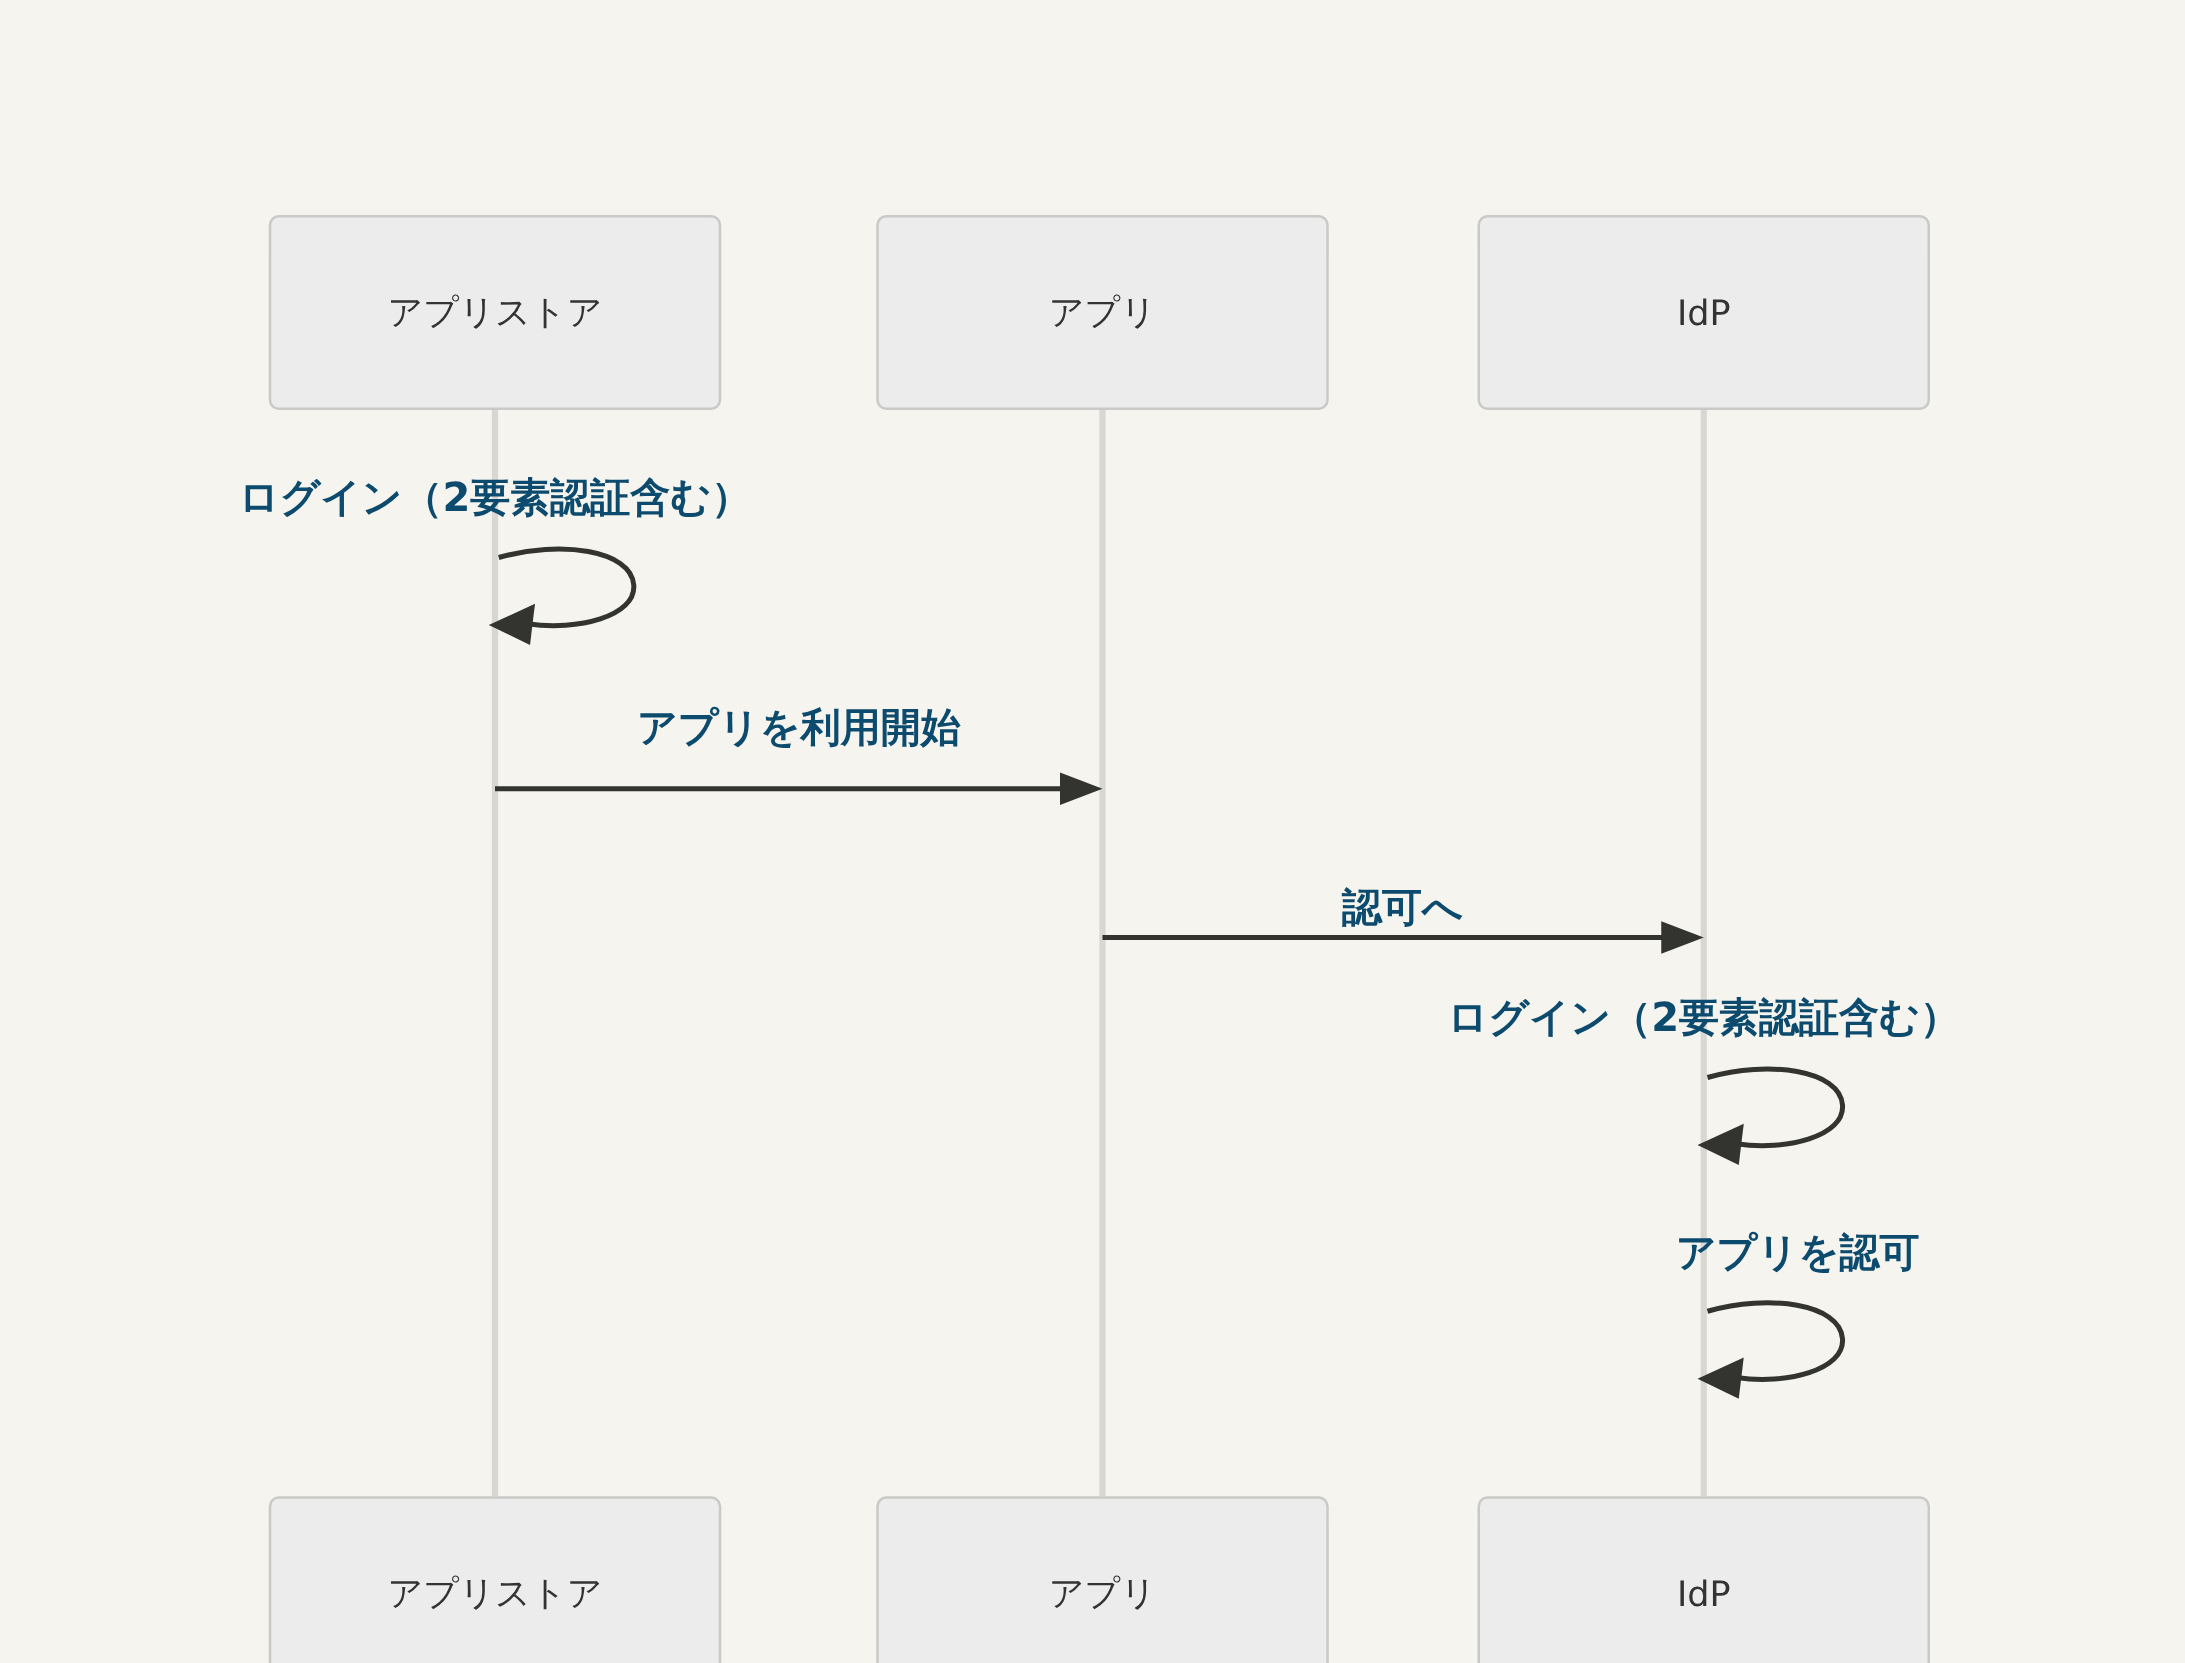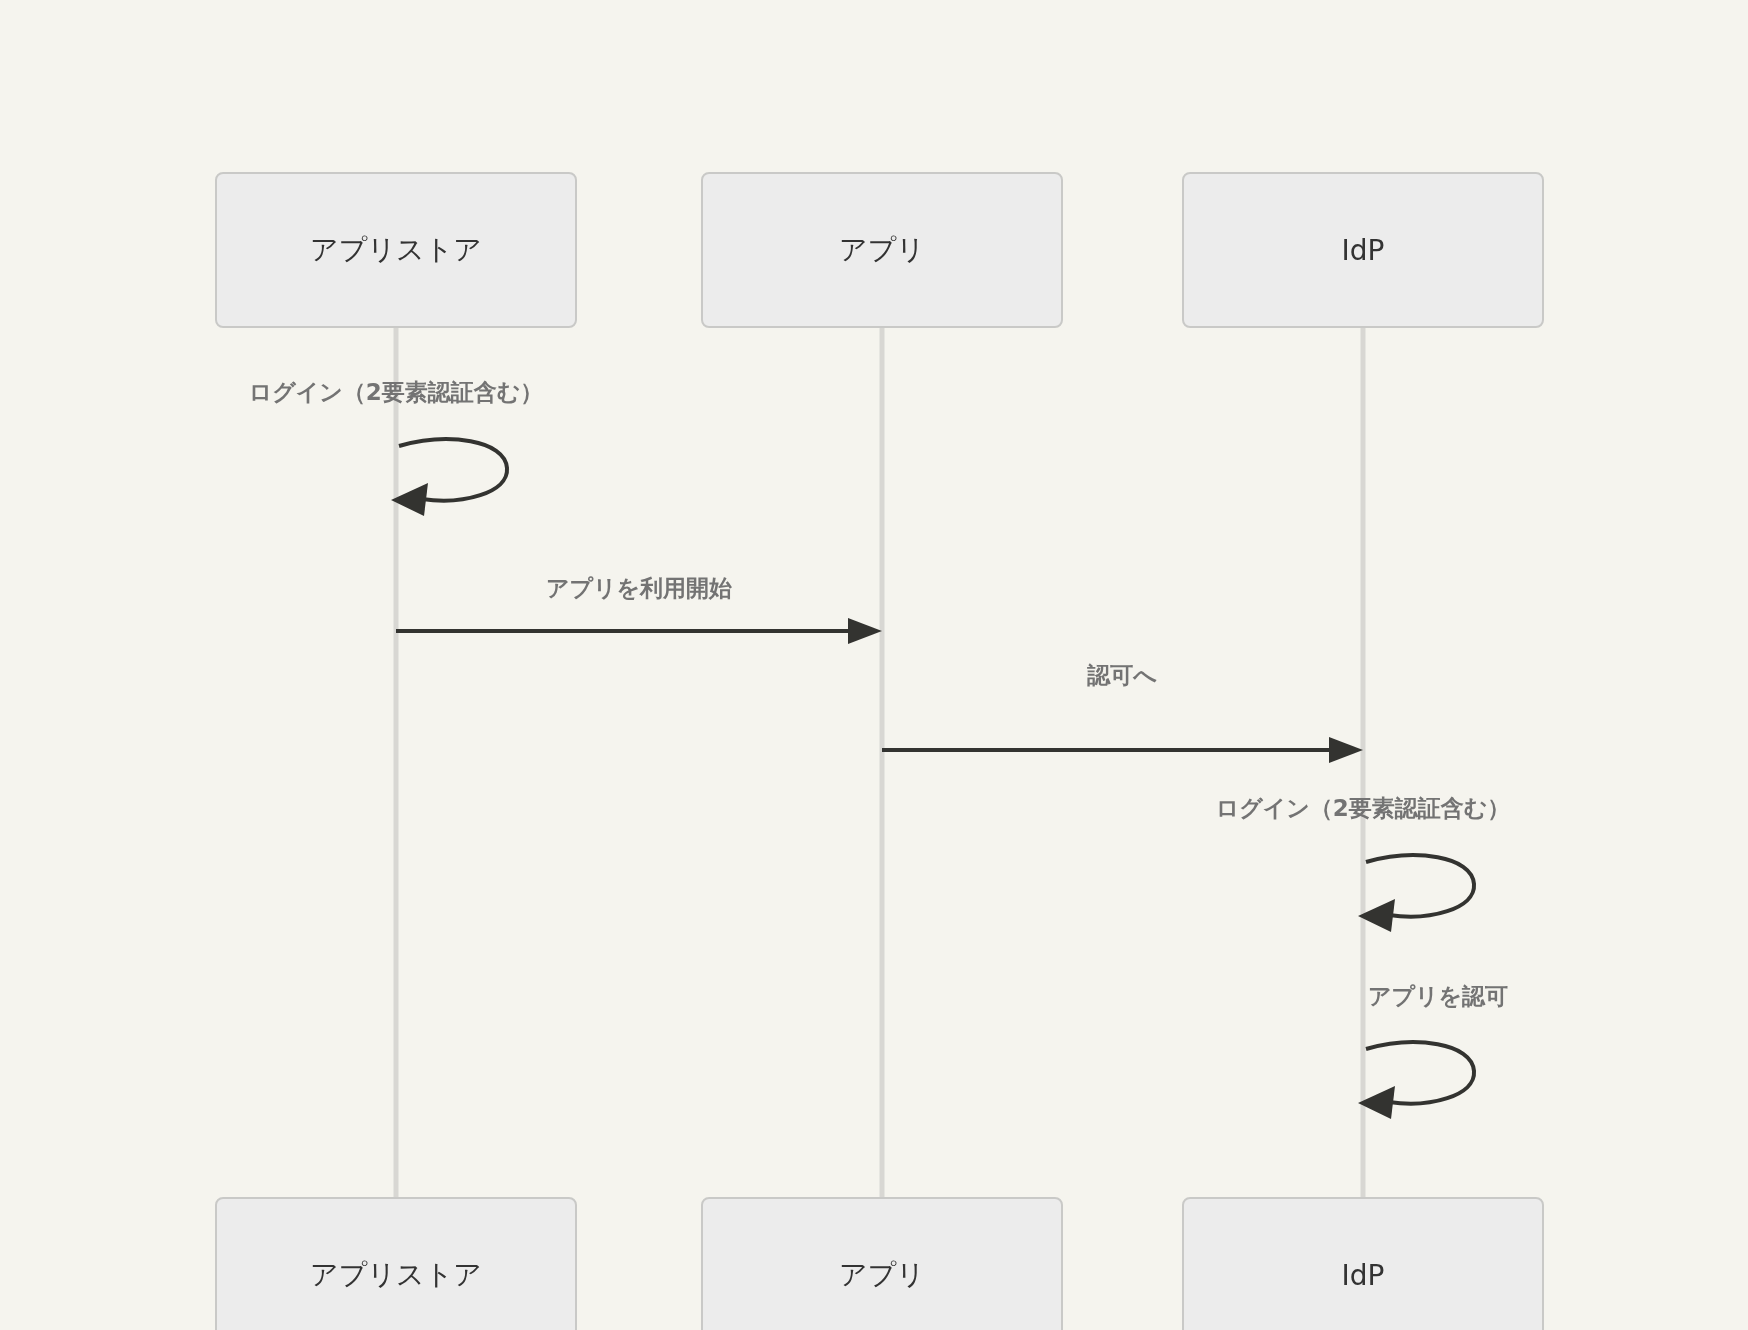--- a/index.html
+++ b/index.html
@@ -31,23 +31,23 @@
     box-sizing: border-box;
     display: flex;
     align-items: center;
     justify-content: center;
     font-size: 28px;
     color: #333333;
   }
   .msg {
     position: absolute;
     transform: translateX(-50%);
-    font-size: 23px;
+    font-size: 32px;
     font-weight: bold;
-    color: #737373;
+    color: #0c4a6e;
     white-space: nowrap;
     line-height: 1.3;
   }
 </style>
 </head>
 <body>
 
 <div class="diagram">
 
   <svg class="links" width="1748" height="1330" viewBox="0 0 1748 1330">
@@ -86,18 +86,18 @@
     <span>アプリストア</span>
   </div>
   <div class="actor" style="left:701px; top:1149px;">
     <span>アプリ</span>
   </div>
   <div class="actor" style="left:1182px; top:1149px;">
     <span>IdP</span>
   </div>
 
   <div class="msg" style="left:396px; top:330px;">ログイン（2要素認証含む）</div>
-  <div class="msg" style="left:639px; top:526px;">アプリを利用開始</div>
-  <div class="msg" style="left:1122px; top:613px;">認可へ</div>
+  <div class="msg" style="left:639px; top:514px;">アプリを利用開始</div>
+  <div class="msg" style="left:1122px; top:658px;">認可へ</div>
   <div class="msg" style="left:1363px; top:746px;">ログイン（2要素認証含む）</div>
   <div class="msg" style="left:1438px; top:934px;">アプリを認可</div>
 
 </div>
 
 </body></html>

